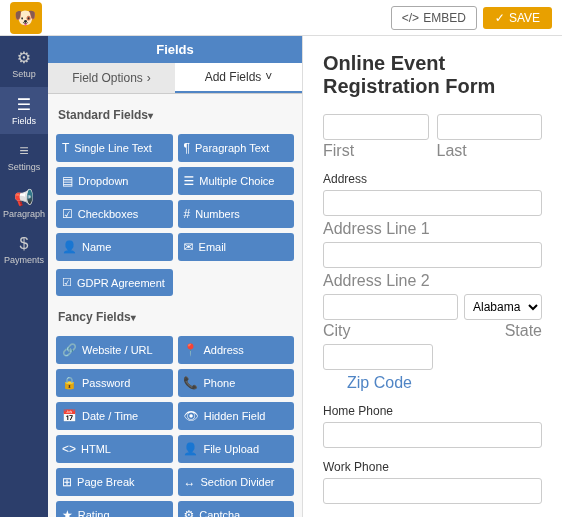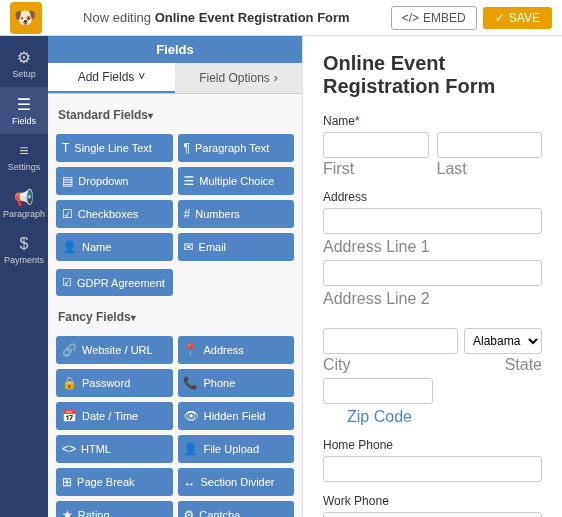--- a/index.html
+++ b/index.html
@@ -113,24 +113,20 @@
       border: 1px solid #ccc; border-radius: 3px; padding: 4px 4px;
       font-size: 12px; height: 26px; background: #fff;
     }
   </style>
 </head>
 <body>
 
 <div class="top-bar">
   <div class="top-bar-logo">
     <div class="logo-icon">🐶</div>
-  </div>
-  <div class="top-bar-title">
-    <span>Now editing</span>
-    <strong>Online Event Registration Form</strong>
   </div>
   <div class="top-bar-actions">
     <button class="btn-embed">
       <span>&lt;/&gt;</span>
       <span>EMBED</span>
     </button>
     <button class="btn-save">
       <span>✓</span>
       <span>SAVE</span>
     </button>
@@ -160,27 +156,27 @@
       <span class="nav-icon">$</span>
       <span>Payments</span>
     </div>
   </div>
 
   <div class="fields-panel">
     <div class="fields-header">
       <span>Fields</span>
     </div>
     <div class="fields-tabs">
+      <div class="fields-tab">
+        <span>Field Options</span>
+        <span>›</span>
+      </div>
       <div class="fields-tab active">
         <span>Add Fields</span>
         <span>˅</span>
-      </div>
-      <div class="fields-tab">
-        <span>Field Options</span>
-        <span>›</span>
       </div>
     </div>
     <div class="fields-content">
 
       <div class="section-header">
         <span>Standard Fields</span>
         <span class="chevron">▾</span>
       </div>
       <div class="field-buttons-grid">
         <button class="field-btn">
@@ -275,23 +271,20 @@
           <span>Captcha</span>
         </button>
       </div>
     </div>
   </div>
 
   <div class="preview-panel">
     <div class="form-title">Online Event Registration Form</div>
 
     <div class="form-field">
-      <label class="form-label">
-        Name<span class="required">*</span>
-      </label>
       <div class="name-fields">
         <div class="name-part">
           <input class="form-input" type="text" style="">
           <div class="form-input-label">First</div>
         </div>
         <div class="name-part">
           <input class="form-input" type="text" style="">
           <div class="form-input-label">Last</div>
         </div>
       </div>
@@ -300,21 +293,21 @@
     <div class="form-field">
       <label class="form-label">Address</label>
       <input class="form-input" type="text" style="margin-bottom: 2px;">
       <div class="form-input-label">Address Line 1</div>
       <input class="form-input" type="text" style="margin-top: 4px; margin-bottom: 2px;">
       <div class="form-input-label">Address Line 2</div>
       <div style="display:flex;gap:6px;margin-top:4px;align-items:flex-end;">
         <div style="flex:1;">
           <input class="form-input" type="text" style="">
         </div>
-        <div style="display:flex;align-items:flex-start;gap:2px;margin-top:16px;">
+        <div style="display:flex;align-items:flex-start;gap:2px;">
           <select class="state-select">
             <option>Alabama</option>
           </select>
         </div>
       </div>
       <div style="display:flex;gap:18px;justify-content:center;">
         <div style="flex:1;">
           <div class="form-input-label">City</div>
         </div>
         <div>

